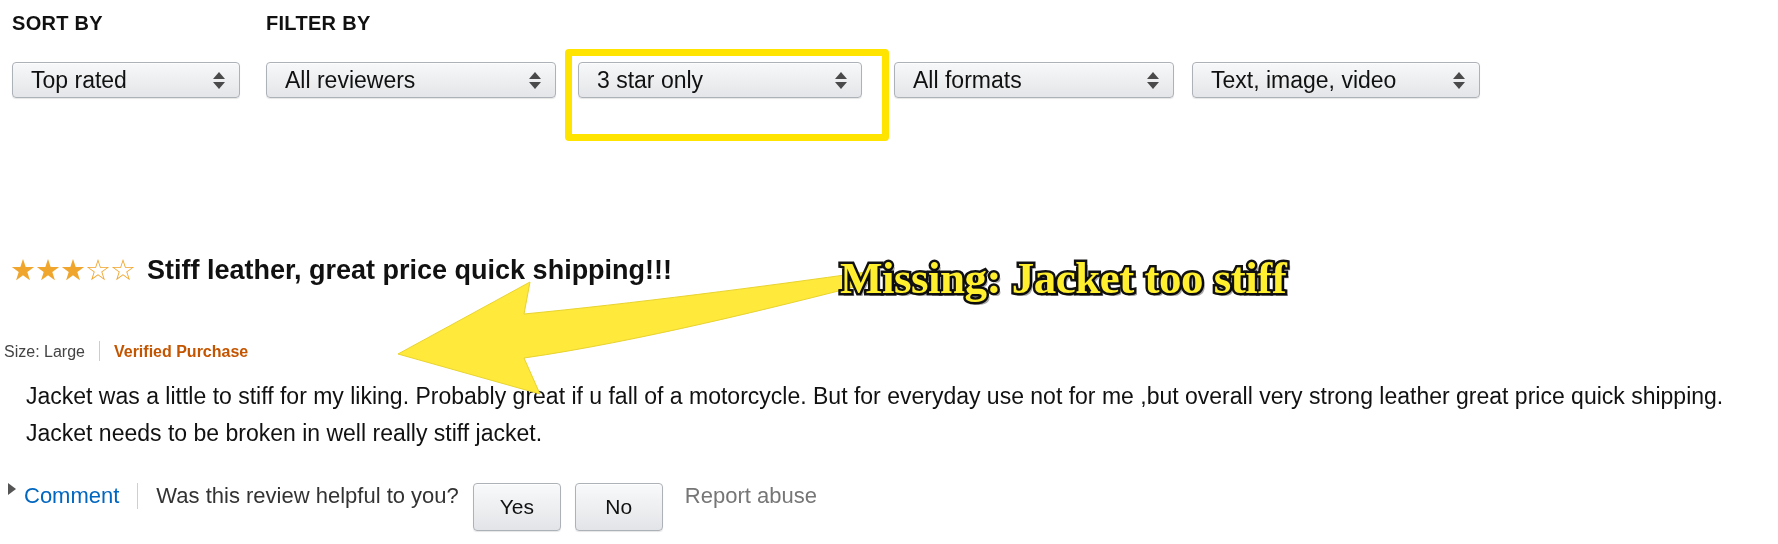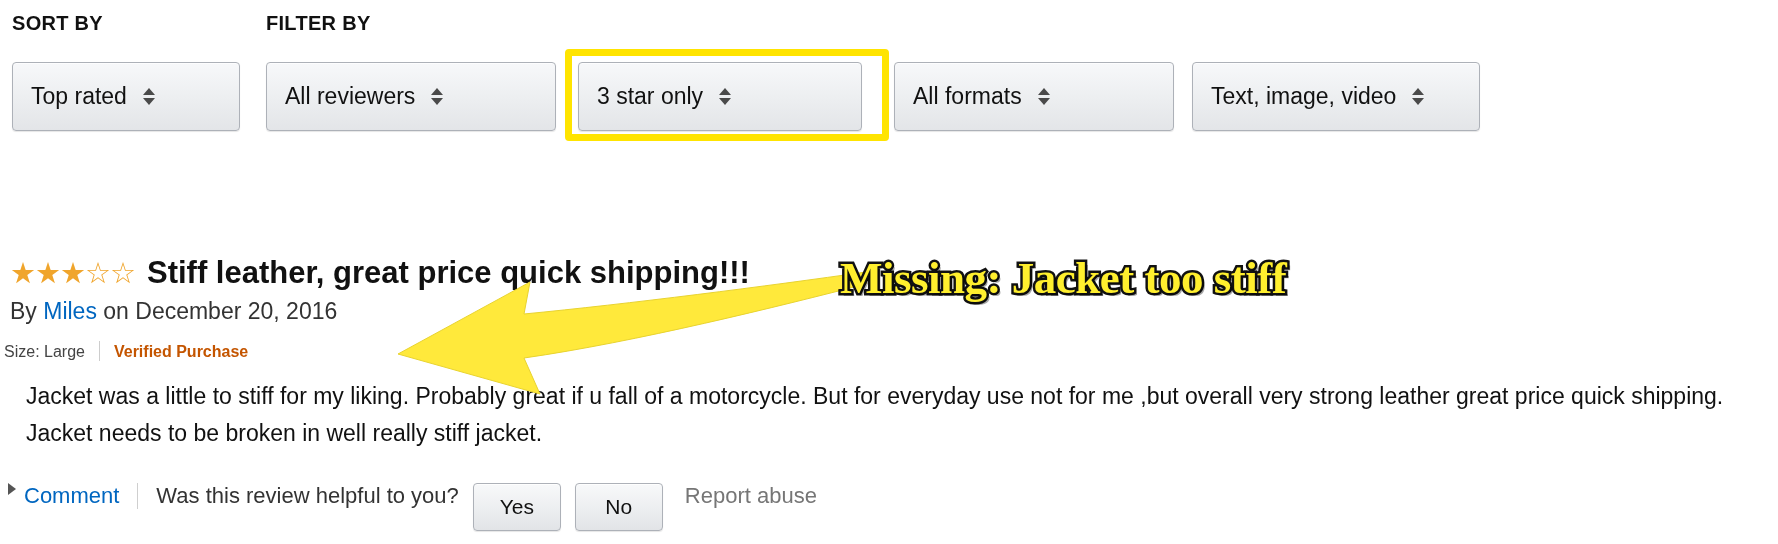--- a/index.html
+++ b/index.html
@@ -35,27 +35,28 @@
     letter-spacing: 0.3px;
     color: #111111;
     top: 12px;
   }
   .dd-wrap {
     position: absolute;
     top: 62px;
   }
   .dropdown {
     box-sizing: border-box;
-    height: 69px;
+    height: 36px;
     border: 1px solid #adb1b8;
     border-radius: 4px;
     background: linear-gradient(to bottom, #f7f8fa 0%, #eceef0 55%, #e3e5e8 100%);
     box-shadow: 0 1px 0 rgba(255,255,255,0.75) inset, 0 1px 1px rgba(0,0,0,0.10);
     display: flex;
     align-items: center;
+    justify-content: space-between;
     padding: 0 14px 0 18px;
     cursor: pointer;
   }
   .dd-text {
     font-size: 23px;
     color: #111111;
     white-space: nowrap;
   }
   .dd-arrows {
     display: flex;
@@ -112,21 +113,21 @@
     display: flex;
     align-items: center;
     font-size: 29px;
     line-height: 1;
     letter-spacing: -1px;
     color: #f0a52c;
     margin-right: 12px;
   }
   .star-empty { color: #f0a52c; }
   .review-title {
-    font-size: 31px;
+    font-size: 27px;
     font-weight: bold;
     color: #111111;
     white-space: nowrap;
     text-align: center;
   }
   .byline {
     position: absolute;
     left: 10px;
     top: 298px;
     font-size: 23px;
@@ -313,25 +314,20 @@
     <span class="stars">
       <span>★</span>
       <span>★</span>
       <span>★</span>
       <span class="star-empty">☆</span>
       <span class="star-empty">☆</span>
     </span>
     <span class="review-title">Stiff leather, great price quick shipping!!!</span>
   </div>
 
-  <div class="byline">
-    <span>By</span>
-    <span class="author">Miles</span>
-    <span>on December 20, 2016</span>
-  </div>
 
   <div class="meta">
     <span>Size: Large</span>
     <span class="divider"></span>
     <span class="verified">Verified Purchase</span>
   </div>
 
   <div class="review-body">Jacket was a little to stiff for my liking. Probably great if u fall of a motorcycle. But for everyday use not for me ,but overall very strong leather great price quick shipping. Jacket needs to be broken in well really stiff jacket.</div>
 
   <div class="review-footer">

